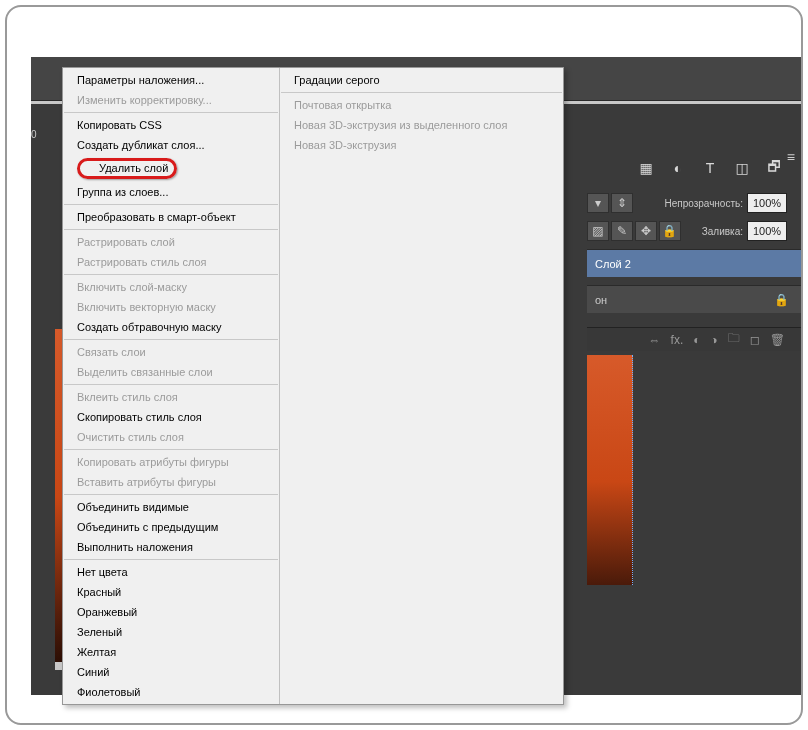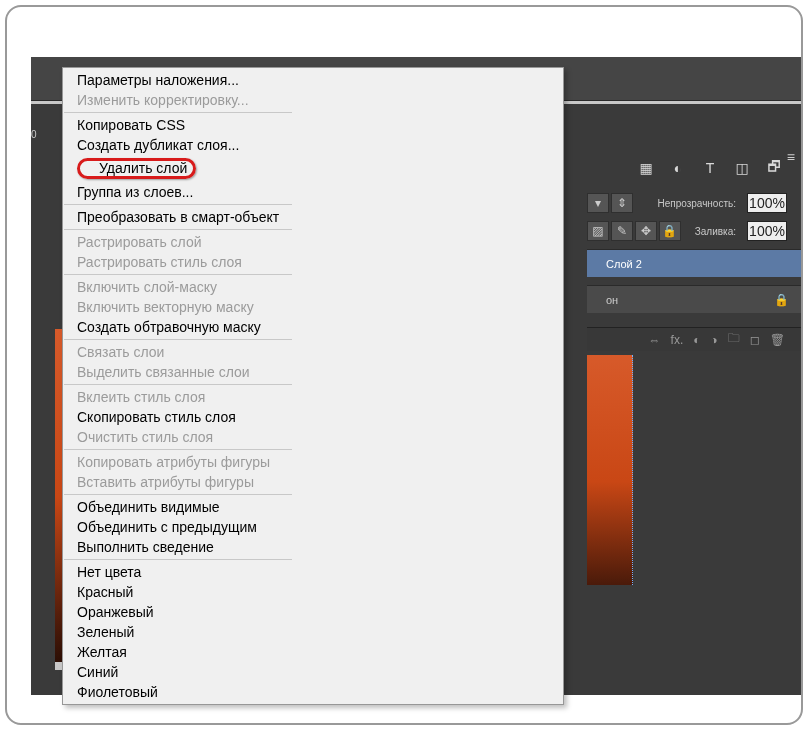--- a/index.html
+++ b/index.html
@@ -7,34 +7,34 @@
   .outer { position: absolute; left: 5px; top: 5px; width: 798px; height: 720px; border: 2px solid #999; border-radius: 16px; background: #fff; overflow: hidden; }
   .app { position: absolute; left: 24px; top: 50px; right: 0; bottom: 28px; background: #3a3a3a; }
   .topbar { height: 44px; background: #454545; border-bottom: 1px solid #2a2a2a; }
   .lightbar { position:absolute; left:0; right:0; top:44px; height:3px; background:#c8c8c8; }
   .iconrow { position: absolute; left: 608px; top: 104px; display: flex; gap: 18px; color: #ccc; }
   .iconrow .ic { width: 14px; height: 14px; display:flex; align-items:center; justify-content:center; font-size:14px; color:#d8d8d8; }
   .opacityrow { position: absolute; left: 556px; top: 132px; right: 0; height: 28px; display:flex; align-items:center; color:#ccc; }
   .fillrow { position: absolute; left: 556px; top: 160px; right: 0; height: 28px; display:flex; align-items:center; color:#ccc; }
   .minibtn { width: 22px; height: 20px; background: #555; border:1px solid #2f2f2f; margin-right:2px; display:flex; align-items:center; justify-content:center; color:#ccc; font-size:12px; }
   .lbl { color: #c8c8c8; font-size: 10px; }
-  .pctbox { width: 40px; height: 20px; background: #eee; color:#222; font-size:14px; display:flex; align-items:center; justify-content:center; margin-left:11px; border:1px solid #222; }
-  .layerrow { position: absolute; left: 556px; right: 0; height: 28px; background: #5c7aa5; color:#fff; display:flex; align-items:center; padding-left:19px; border-top:1px solid #2a2a2a; }
+  .pctbox { width: 40px; height: 20px; background: #eee; color:#222; font-size:11px; display:flex; align-items:center; justify-content:center; margin-left:4px; border:1px solid #222; }
+  .layerrow { position: absolute; left: 556px; right: 0; height: 28px; background: #5c7aa5; color:#fff; display:flex; align-items:center; padding-left:8px; border-top:1px solid #2a2a2a; }
   .layerrow.bg { background:#4a4a4a; color:#ccc; }
   .lock { position:absolute; right:12px; color:#ccc; font-size:12px; }
   .layerbottom { position:absolute; left:556px; right:0; top:270px; height:24px; background:#383838; border-top:1px solid #222; display:flex; justify-content:flex-end; gap:10px; padding-right:16px; align-items:center; color:#999; font-size:12px; }
   .canvas { position: absolute; left: 24px; top: 272px; width: 34px; height: 335px; background: linear-gradient(180deg,#d75a2a 0%,#c94715 50%,#561e0b 85%,#2a0e05 100%); }
   .canvas2 { position:absolute; left:556px; top:298px; width:46px; height:230px; background:linear-gradient(180deg,#d75a2a 0%,#c94715 55%,#4a1a0a 100%); border-right:1px dotted #6fb3ff; }
   .ruler { position:absolute; left:24px; top:605px; right:250px; height:8px; background:#c8c8c8; }
   .hmenubutton{ position:absolute; right:6px; top:92px; color:#ccc; font-size:14px }
   
   .ctx { position: absolute; left: 55px; top: 60px; width: 502px; background: #f0f0f0; border: 1px solid #979797; box-shadow: 3px 3px 5px rgba(0,0,0,0.25); display: flex; z-index:50; }
   .ctx .col { flex:0 0 216px; padding: 2px 0; }
   .ctx .col.second { flex:1; border-left: 1px solid #c0c0c0; }
-  .ctx .item { padding: 3px 14px; color: #000; cursor: default; white-space: nowrap; font-size:14px; line-height:14px; }
+  .ctx .item { padding: 3px 14px; color: #000; cursor: default; white-space: nowrap; font-size:11px; line-height:14px; }
   .ctx .item.disabled { color: #9b9b9b; }
   .ctx .sep { height:1px; background:#c8c8c8; margin: 2px 1px; }
   .highlight { display:inline-block; border: 3px solid #d81b1b; border-radius: 14px; padding: 0 6px 1px 19px; box-shadow: 1px 1px 2px rgba(0,0,0,0.35), inset 0 0 2px rgba(255,255,255,0.5); }
 </style>
 </head>
 <body>
 
 <div class="outer">
   <div class="app">
     <div class="topbar"></div>
@@ -134,27 +134,36 @@
         </div>
       <div class="sep"></div>
       <div id="g8">
           <div class="item disabled">Копировать атрибуты фигуры</div>
           <div class="item disabled">Вставить атрибуты фигуры</div>
         </div>
       <div class="sep"></div>
       <div id="g9">
           <div class="item">Объединить видимые</div>
           <div class="item">Объединить с предыдущим</div>
-          <div class="item">Выполнить сведение</div>
+          <div class="item">Выполнить наложения</div>
         </div>
       <div class="sep"></div>
       <div id="gc">
           <div class="item">Нет цвета</div>
           <div class="item">Красный</div>
           <div class="item">Оранжевый</div>
           <div class="item">Зеленый</div>
           <div class="item">Желтая</div>
           <div class="item">Синий</div>
           <div class="item">Фиолетовый</div>
         </div>
     </div>
+    <div class="col second">
+      <div class="item">Градации серого</div>
+      <div class="sep"></div>
+      <div id="c2r">
+          <div class="item disabled">Почтовая открытка</div>
+          <div class="item disabled">Новая 3D-экструзия из выделенного слоя</div>
+          <div class="item disabled">Новая 3D-экструзия</div>
+        </div>
+    </div>
   </div>
 </div>
 
 </body></html>

